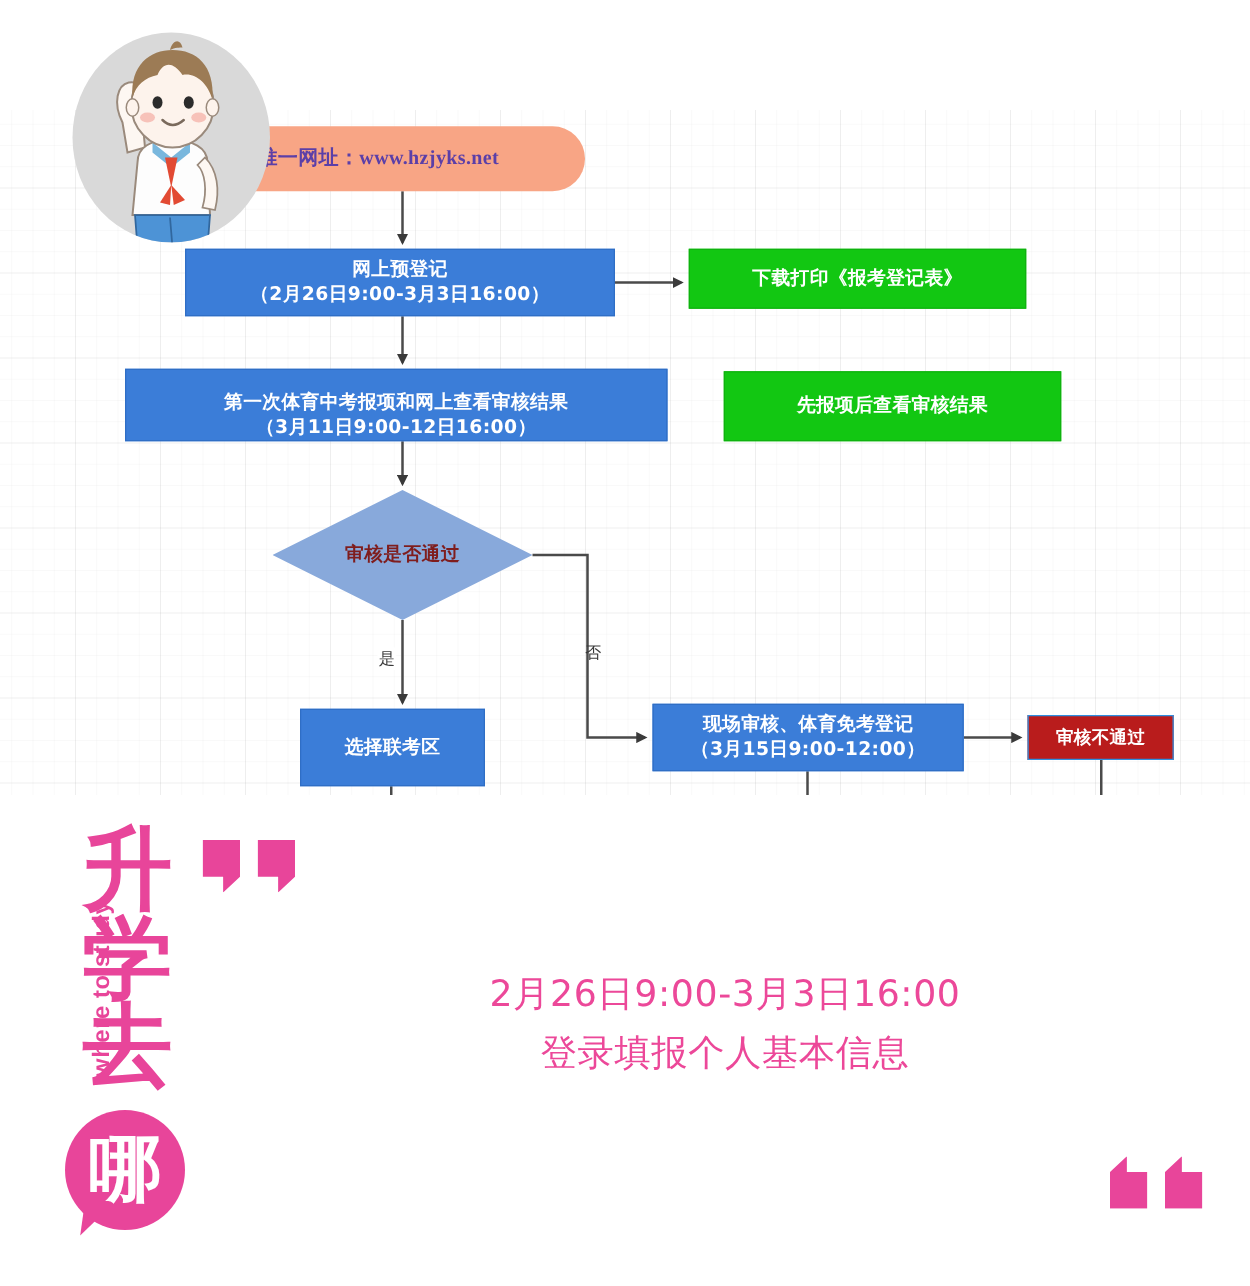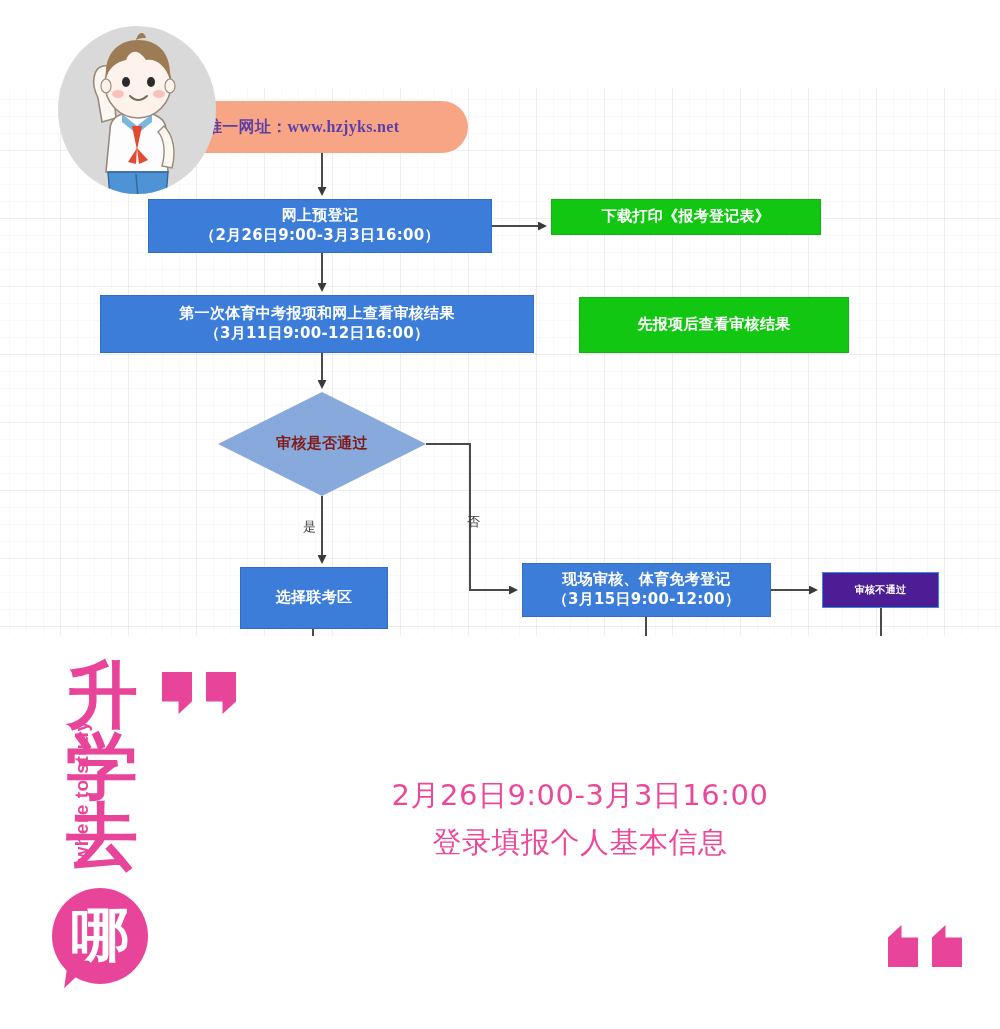--- a/index.html
+++ b/index.html
@@ -48,25 +48,25 @@
     font-size:16px;
     font-weight:bold;
     padding-left:58px;
     justify-content:flex-start;
     font-family:"Liberation Serif","DejaVu Serif",serif;
     z-index:3;
   }
 
   .blue{background:#3b7dd8;border:1px solid #2f6ec5;font-size:15px;}
   .green{background:#12c712;border:1px solid #0fb20f;font-size:15px;}
-  .lightblue{background:#4c1d95;border:1px solid #2f8fe0;font-size:10px;}
+  .lightblue{background:#b91c1c;border:1px solid #2f8fe0;font-size:14px;}
 
   #n-online      {left:148px;top:199px;width:344px;height:54px;}
-  #n-download    {left:551px;top:199px;width:270px;height:36px;}
-  #n-first       {left:100px;top:295px;width:434px;height:58px;}
+  #n-download    {left:551px;top:199px;width:270px;height:48px;}
+  #n-first       {left:100px;top:295px;width:434px;height:58px;align-items:flex-end;}
   #n-order       {left:579px;top:297px;width:270px;height:56px;}
   #n-select      {left:240px;top:567px;width:148px;height:62px;}
   #n-onsite      {left:522px;top:563px;width:249px;height:54px;}
   #n-fail        {left:822px;top:572px;width:117px;height:36px;}
 
   
   #n-decision{
     left:218px;top:392px;width:208px;height:104px;
     background:transparent;border:none;
   }

